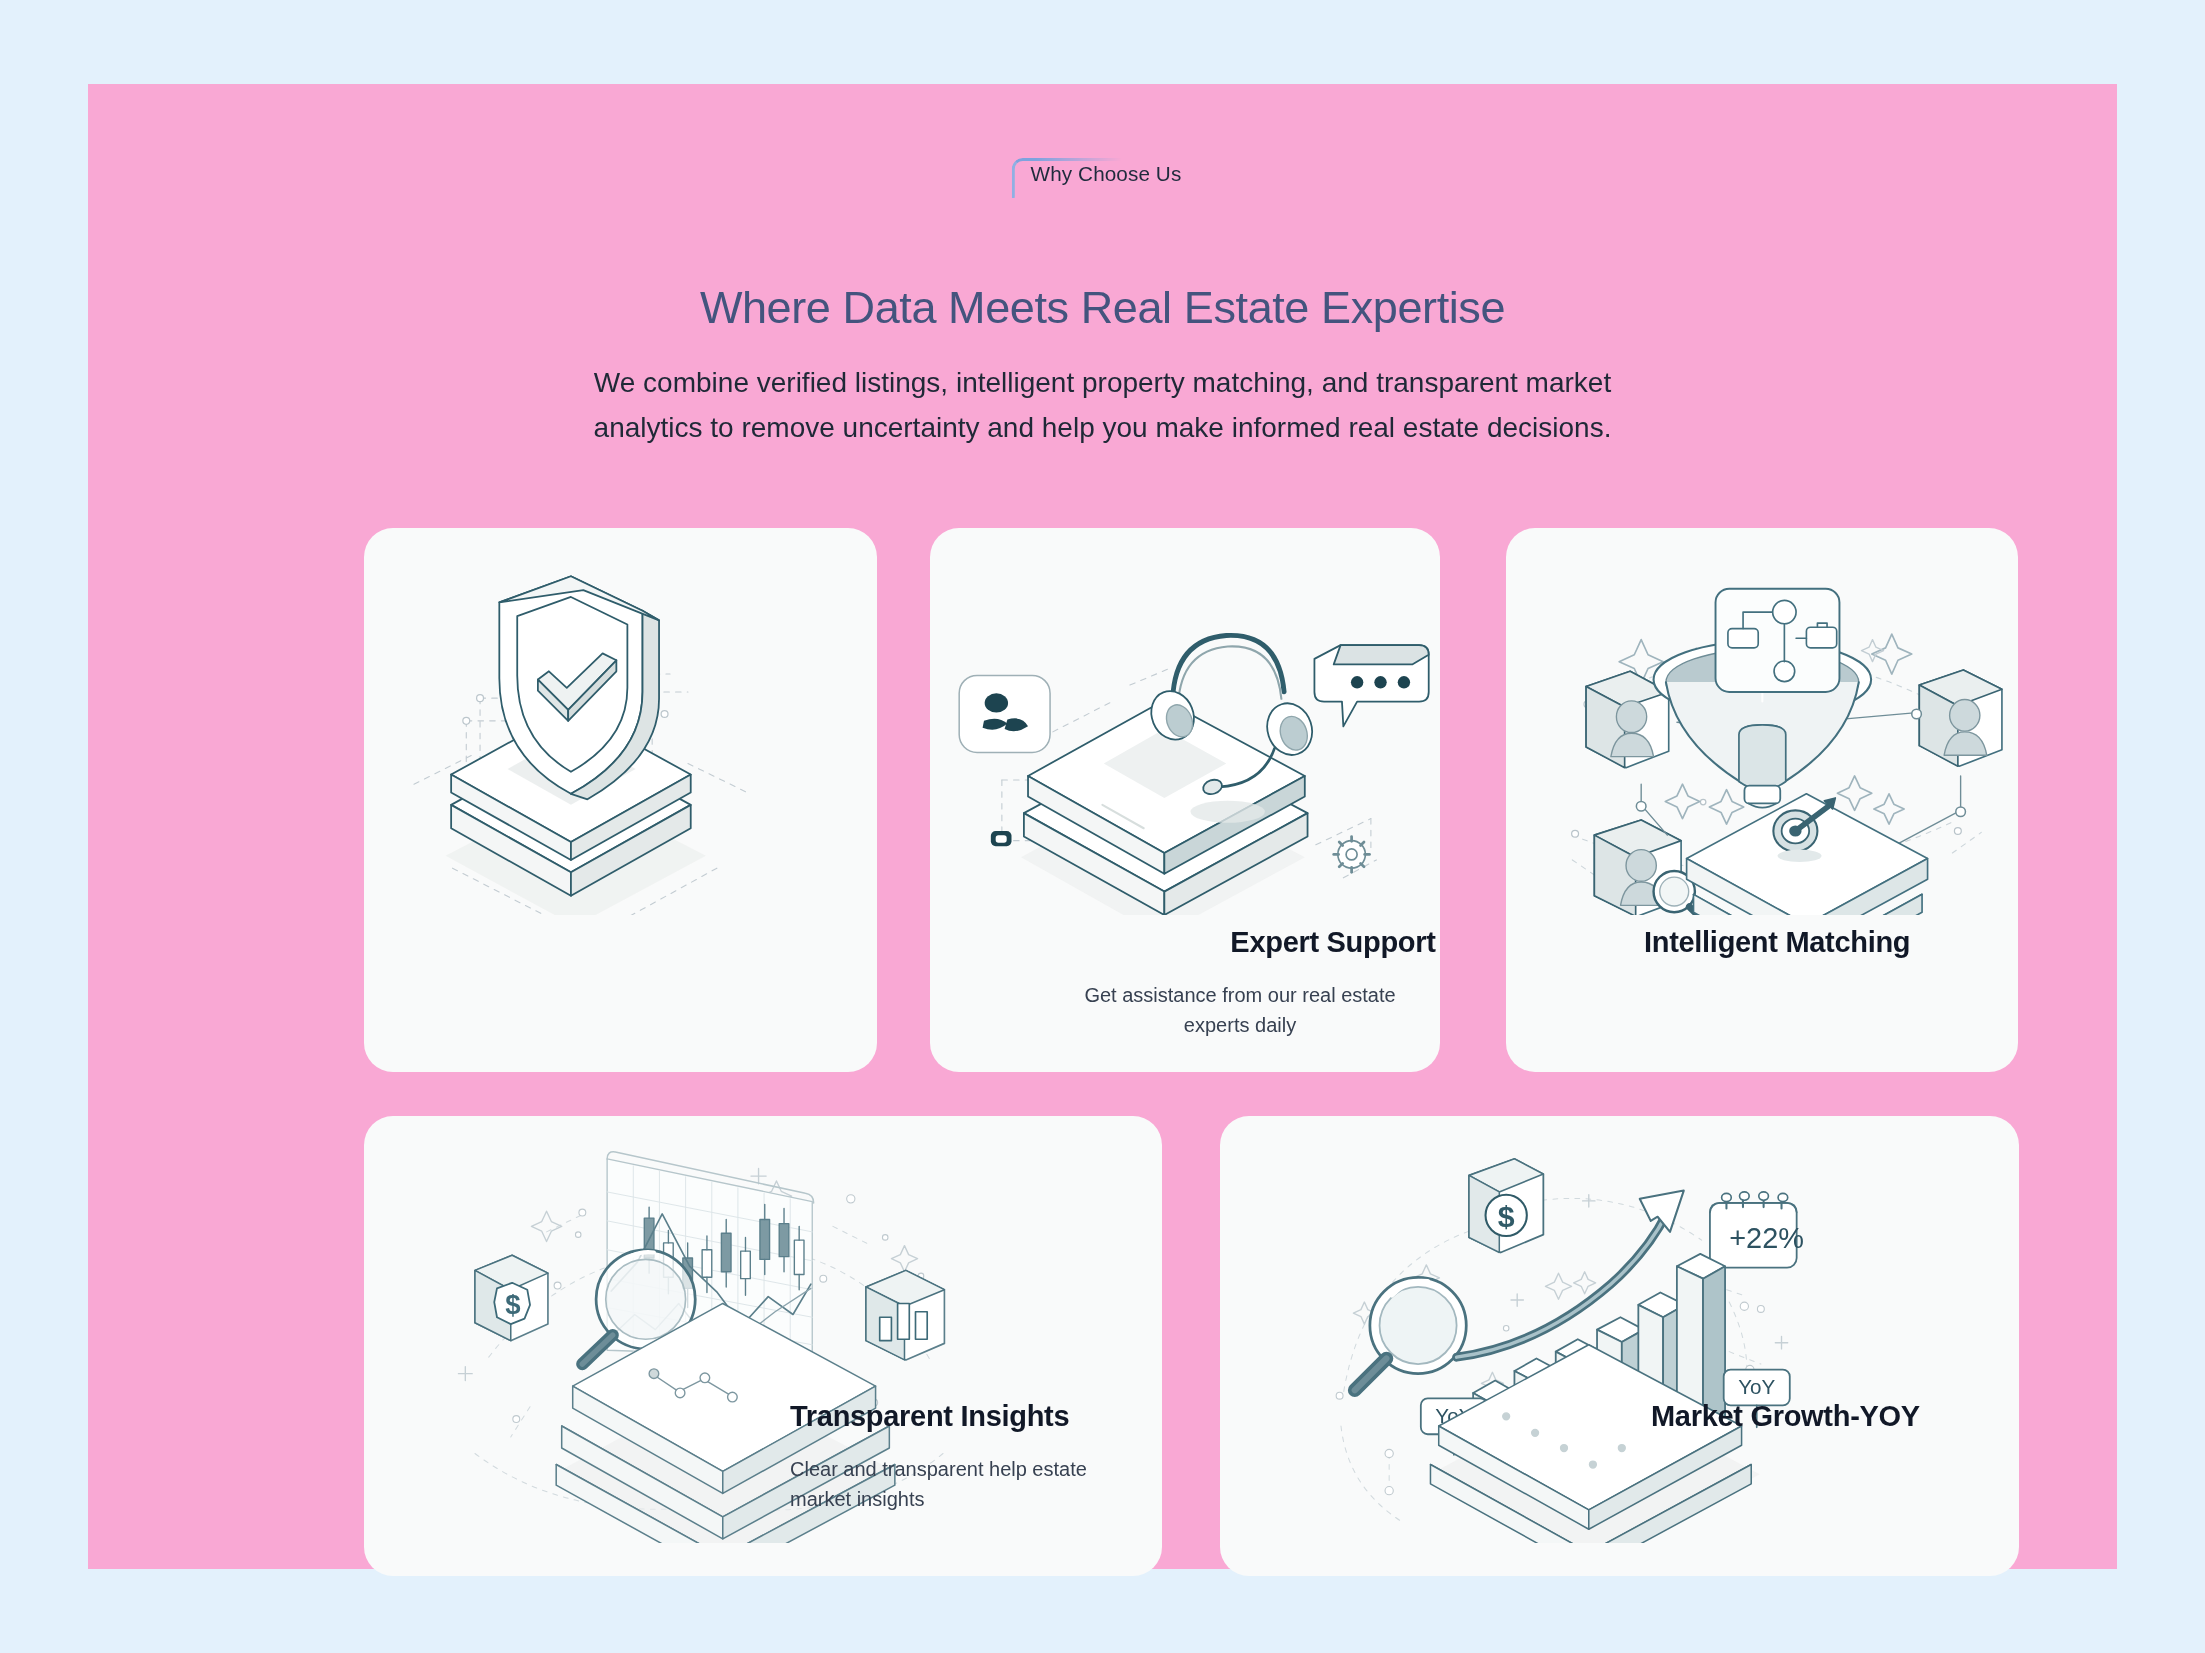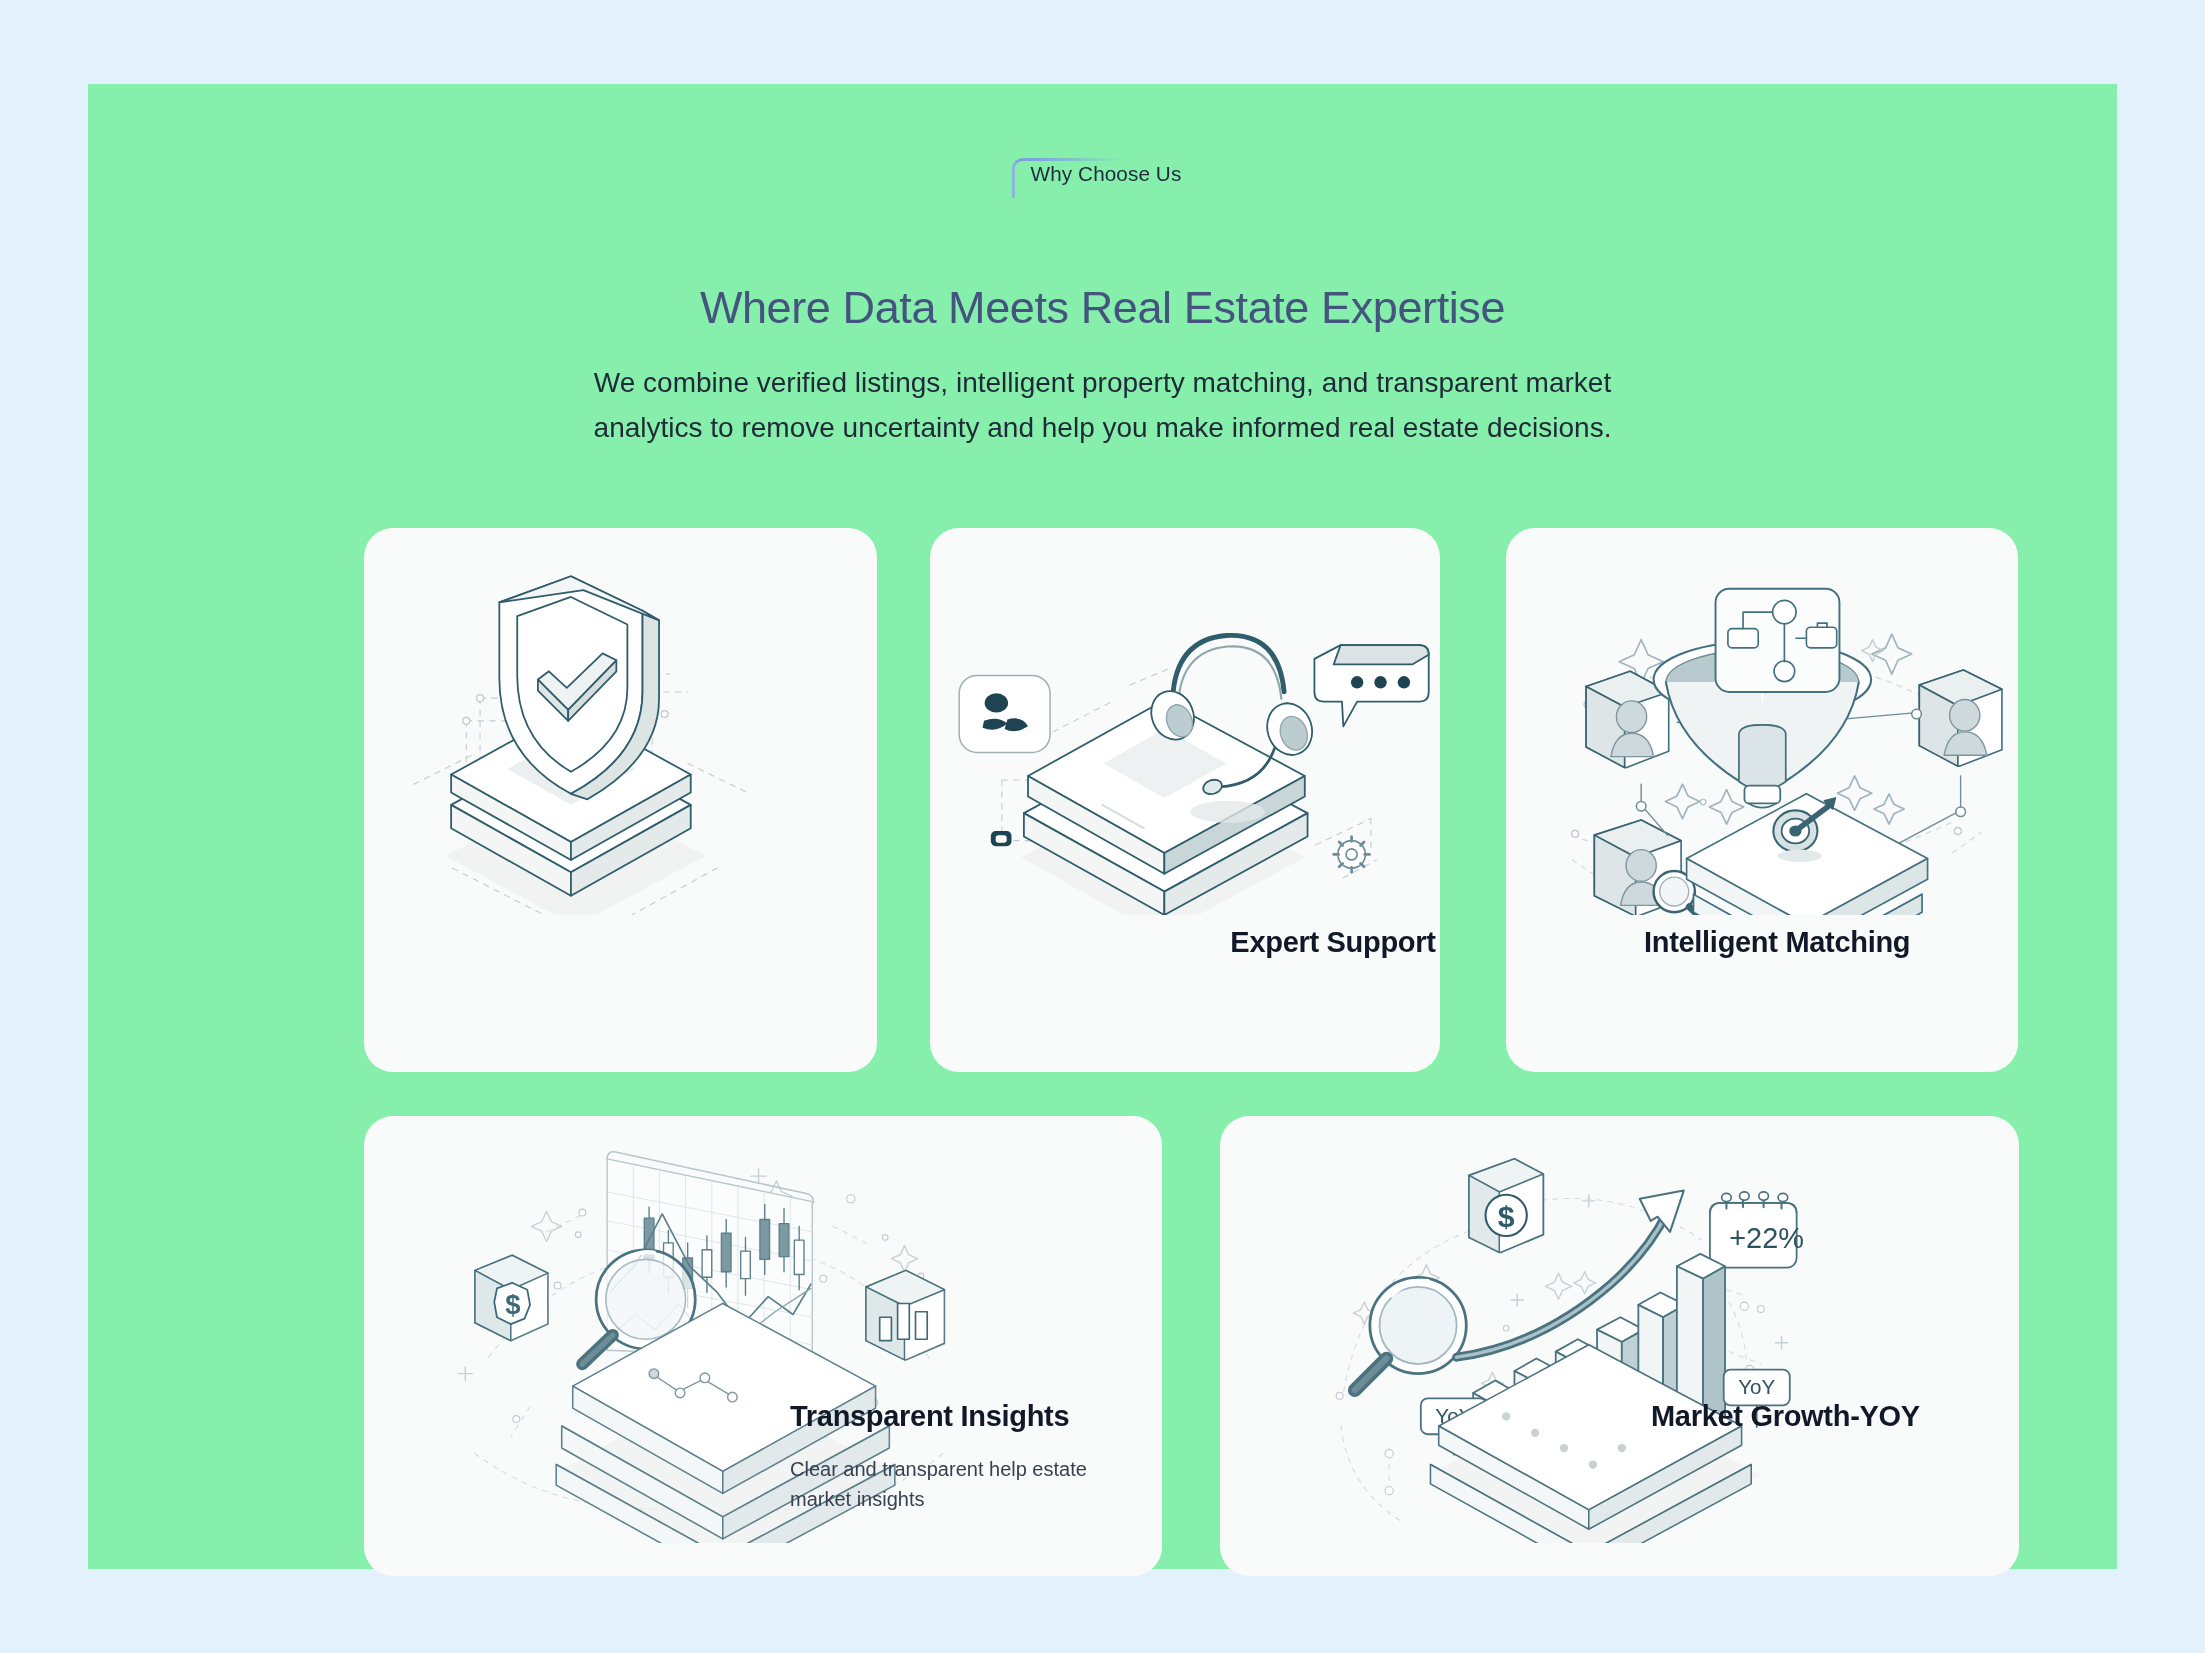--- a/index.html
+++ b/index.html
@@ -7,21 +7,21 @@
   body {
     background:#e3f1fc;
     font-family:"Liberation Sans", sans-serif;
     -webkit-font-smoothing:antialiased;
   }
 
   .page-frame{
     position:absolute;
     left:88px; top:84px;
     width:2029px; height:1485px;
-    background:#86efac;
+    background:#f9a8d4;
   }
 
   
   .header{ position:absolute; left:0; top:0; width:100%; text-align:center; }
 
   .badge-wrap{
     position:absolute; left:50%; top:74px;
     transform:translateX(-50%);
     display:inline-block;
     padding:5.5px 12.4px 4.1px 19.3px;
@@ -242,20 +242,21 @@
                 <path d="M13 13 L 18 18"></path>
               <path d="M18 -18 L 13 -13"></path>
                 <path d="M-13 13 L -18 18"></path>
             </g>
           </g>
         </g>
       </svg>
     </div>
     <div class="txt">
       <div class="card-title">Expert Support</div>
+      <div class="card-desc">Get assistance from our real estate experts daily</div>
     </div>
   </div>
 
   <div class="card" id="card-3">
     <div class="art">
       <svg viewBox="0 0 743 520" width="512" height="358">
         <g fill="none" stroke="#3a6472" stroke-width="2.4" stroke-linejoin="round" stroke-linecap="round">
           <g stroke="#ccd5da" stroke-width="1.6" stroke-dasharray="7 9">
             <path d="M120 214 q 250 -132 500 -4"></path>
             <path d="M96 404 q 280 112 558 -22"></path>

